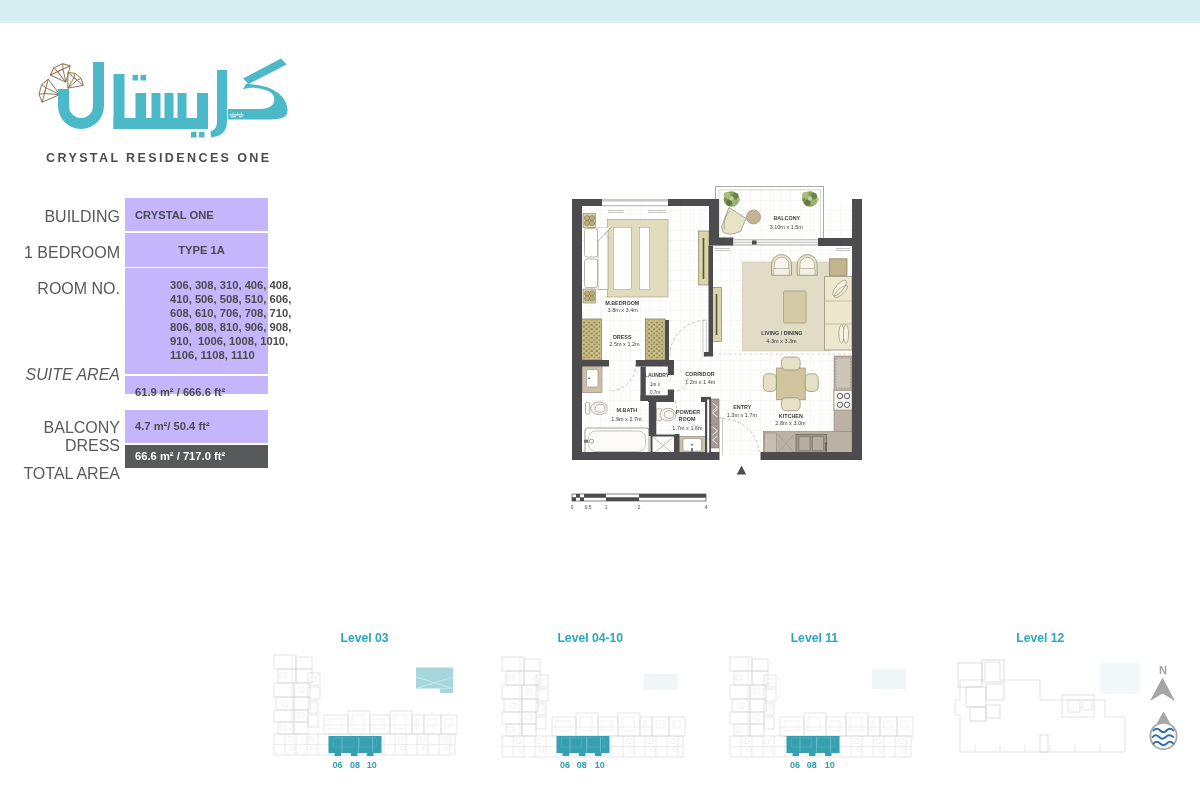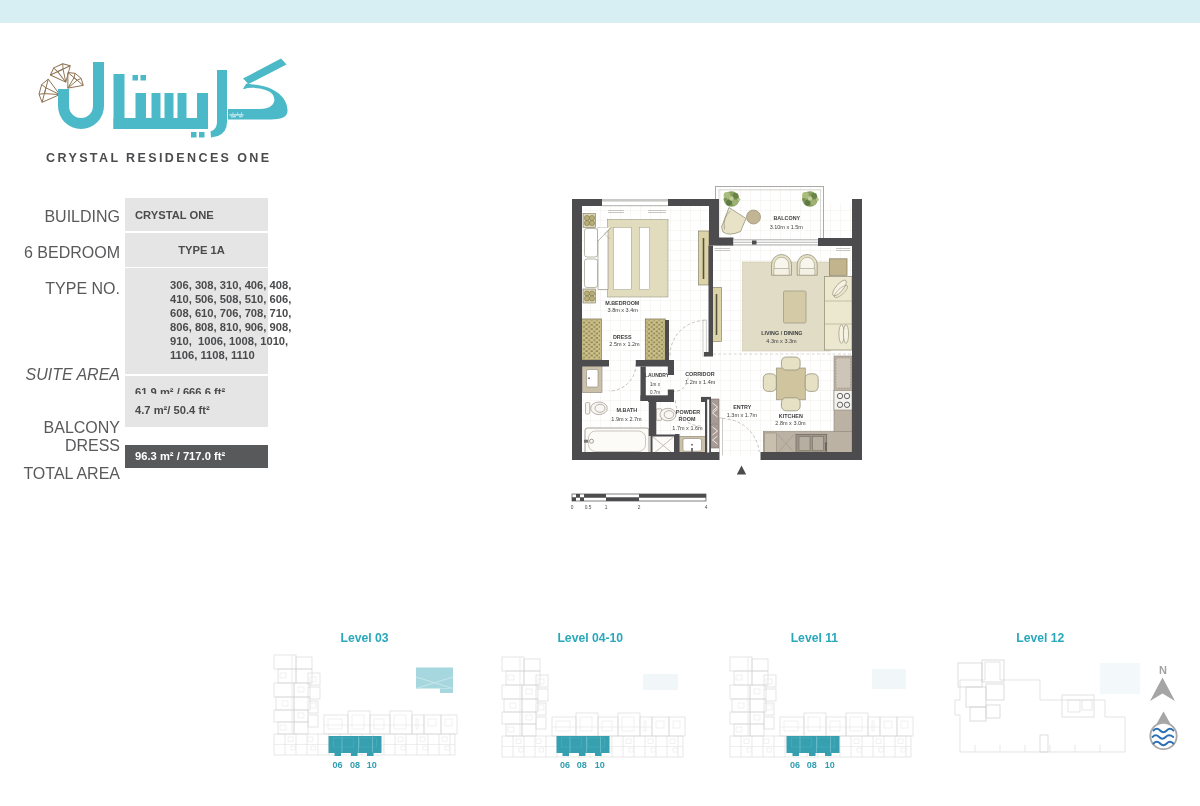--- a/index.html
+++ b/index.html
@@ -1,20 +1,20 @@
 <!DOCTYPE html>
 <html><head>
 <meta charset="utf-8">
 <style>
   html,body{margin:0;padding:0;}
   body{width:1200px;height:806px;position:relative;background:#ffffff;overflow:hidden;
        font-family:"Liberation Sans", sans-serif;}
   .abs{position:absolute;}
   .lbl{position:absolute;color:#58595b;font-size:16px;text-align:right;width:120px;left:0;}
-  .val{position:absolute;left:125px;width:143px;background:#e5e5e5;color:#4a4b4d;font-weight:bold;font-size:11.2px;}
+  .val{position:absolute;left:125px;width:143px;background:#c4b5fd;color:#4a4b4d;font-weight:bold;font-size:11.2px;}
   .val .in{padding-left:10px;}
 </style>
 </head>
 <body>
 
 <div class="abs" style="left:0;top:0;width:1200px;height:23px;background:#d7eef2;"></div>
 
 <svg class="abs" style="left:0;top:40px;" width="320" height="140" viewBox="0 0 320 140">
 
   <g stroke="#8d7150" stroke-width="0.9" fill="none" stroke-linejoin="round">
@@ -70,43 +70,43 @@
   </g>
 
   <text x="46" y="121.5" font-size="12.5" font-weight="bold" fill="#4a4b4d" letter-spacing="2.4">CRYSTAL RESIDENCES ONE</text>
 </svg>
 
 <div class="lbl" style="top:208px;">BUILDING</div>
 <div class="val" style="top:197.5px;height:33.5px;">
     <div class="in" style="padding-top:11px;">CRYSTAL ONE</div>
   </div>
 
-<div class="lbl" style="top:243.5px;">6 BEDROOM</div>
+<div class="lbl" style="top:243.5px;">1 BEDROOM</div>
 <div class="val" style="top:233px;height:33.5px;">
     <div class="in" style="padding-top:11px;text-align:center;">TYPE 1A</div>
   </div>
 
-<div class="lbl" style="top:279.5px;">TYPE NO.</div>
+<div class="lbl" style="top:279.5px;">ROOM NO.</div>
 <div class="val" style="top:268.3px;height:106.2px;line-height:14px;">
     <div class="in" style="padding-top:10px;padding-left:45px;">306,&nbsp;308,&nbsp;310,&nbsp;406,&nbsp;408,<br>410,&nbsp;506,&nbsp;508,&nbsp;510,&nbsp;606,<br>608,&nbsp;610,&nbsp;706,&nbsp;708,&nbsp;710,<br>806,&nbsp;808,&nbsp;810,&nbsp;906,&nbsp;908,<br>910,&nbsp;&nbsp;1006,&nbsp;1008,&nbsp;1010,<br>1106,&nbsp;1108,&nbsp;1110</div>
   </div>
 
 <div class="lbl" style="top:366px;font-style:italic;">SUITE AREA</div>
 <div class="val" style="top:376px;height:18px;">
     <div class="in" style="padding-top:10px;">61.9 m² / 666.6 ft²</div>
   </div>
 
 <div class="lbl" style="top:419px;">BALCONY DRESS</div>
-<div class="val" style="top:394px;height:32.9px;">
+<div class="val" style="top:410px;height:32.9px;">
     <div class="in" style="padding-top:10px;">4.7 m²/ 50.4 ft²</div>
   </div>
 
 <div class="lbl" style="top:465px;">TOTAL AREA</div>
 <div class="val" style="top:445.4px;height:23.1px;background:#58595b;color:#ffffff;">
-    <div class="in" style="padding-top:5px;">96.3 m² / 717.0 ft²</div>
+    <div class="in" style="padding-top:5px;">66.6 m² / 717.0 ft²</div>
   </div>
 
 <svg id="plan" class="abs" style="left:560px;top:180px;" width="320" height="340" viewBox="560 180 320 340">
 <defs>
   <pattern id="g10" width="10" height="10" patternUnits="userSpaceOnUse">
     <path d="M 10 0 L 0 0 0 10" fill="none" stroke="#edebe5" stroke-width="0.8"></path>
   </pattern>
   <pattern id="wchk" width="5.2" height="4.4" patternUnits="userSpaceOnUse">
     <rect x="0.5" y="0.5" width="2.2" height="1.7" fill="#8f865c"></rect>
     <rect x="3" y="2.7" width="2.2" height="1.7" fill="#8f865c"></rect>

